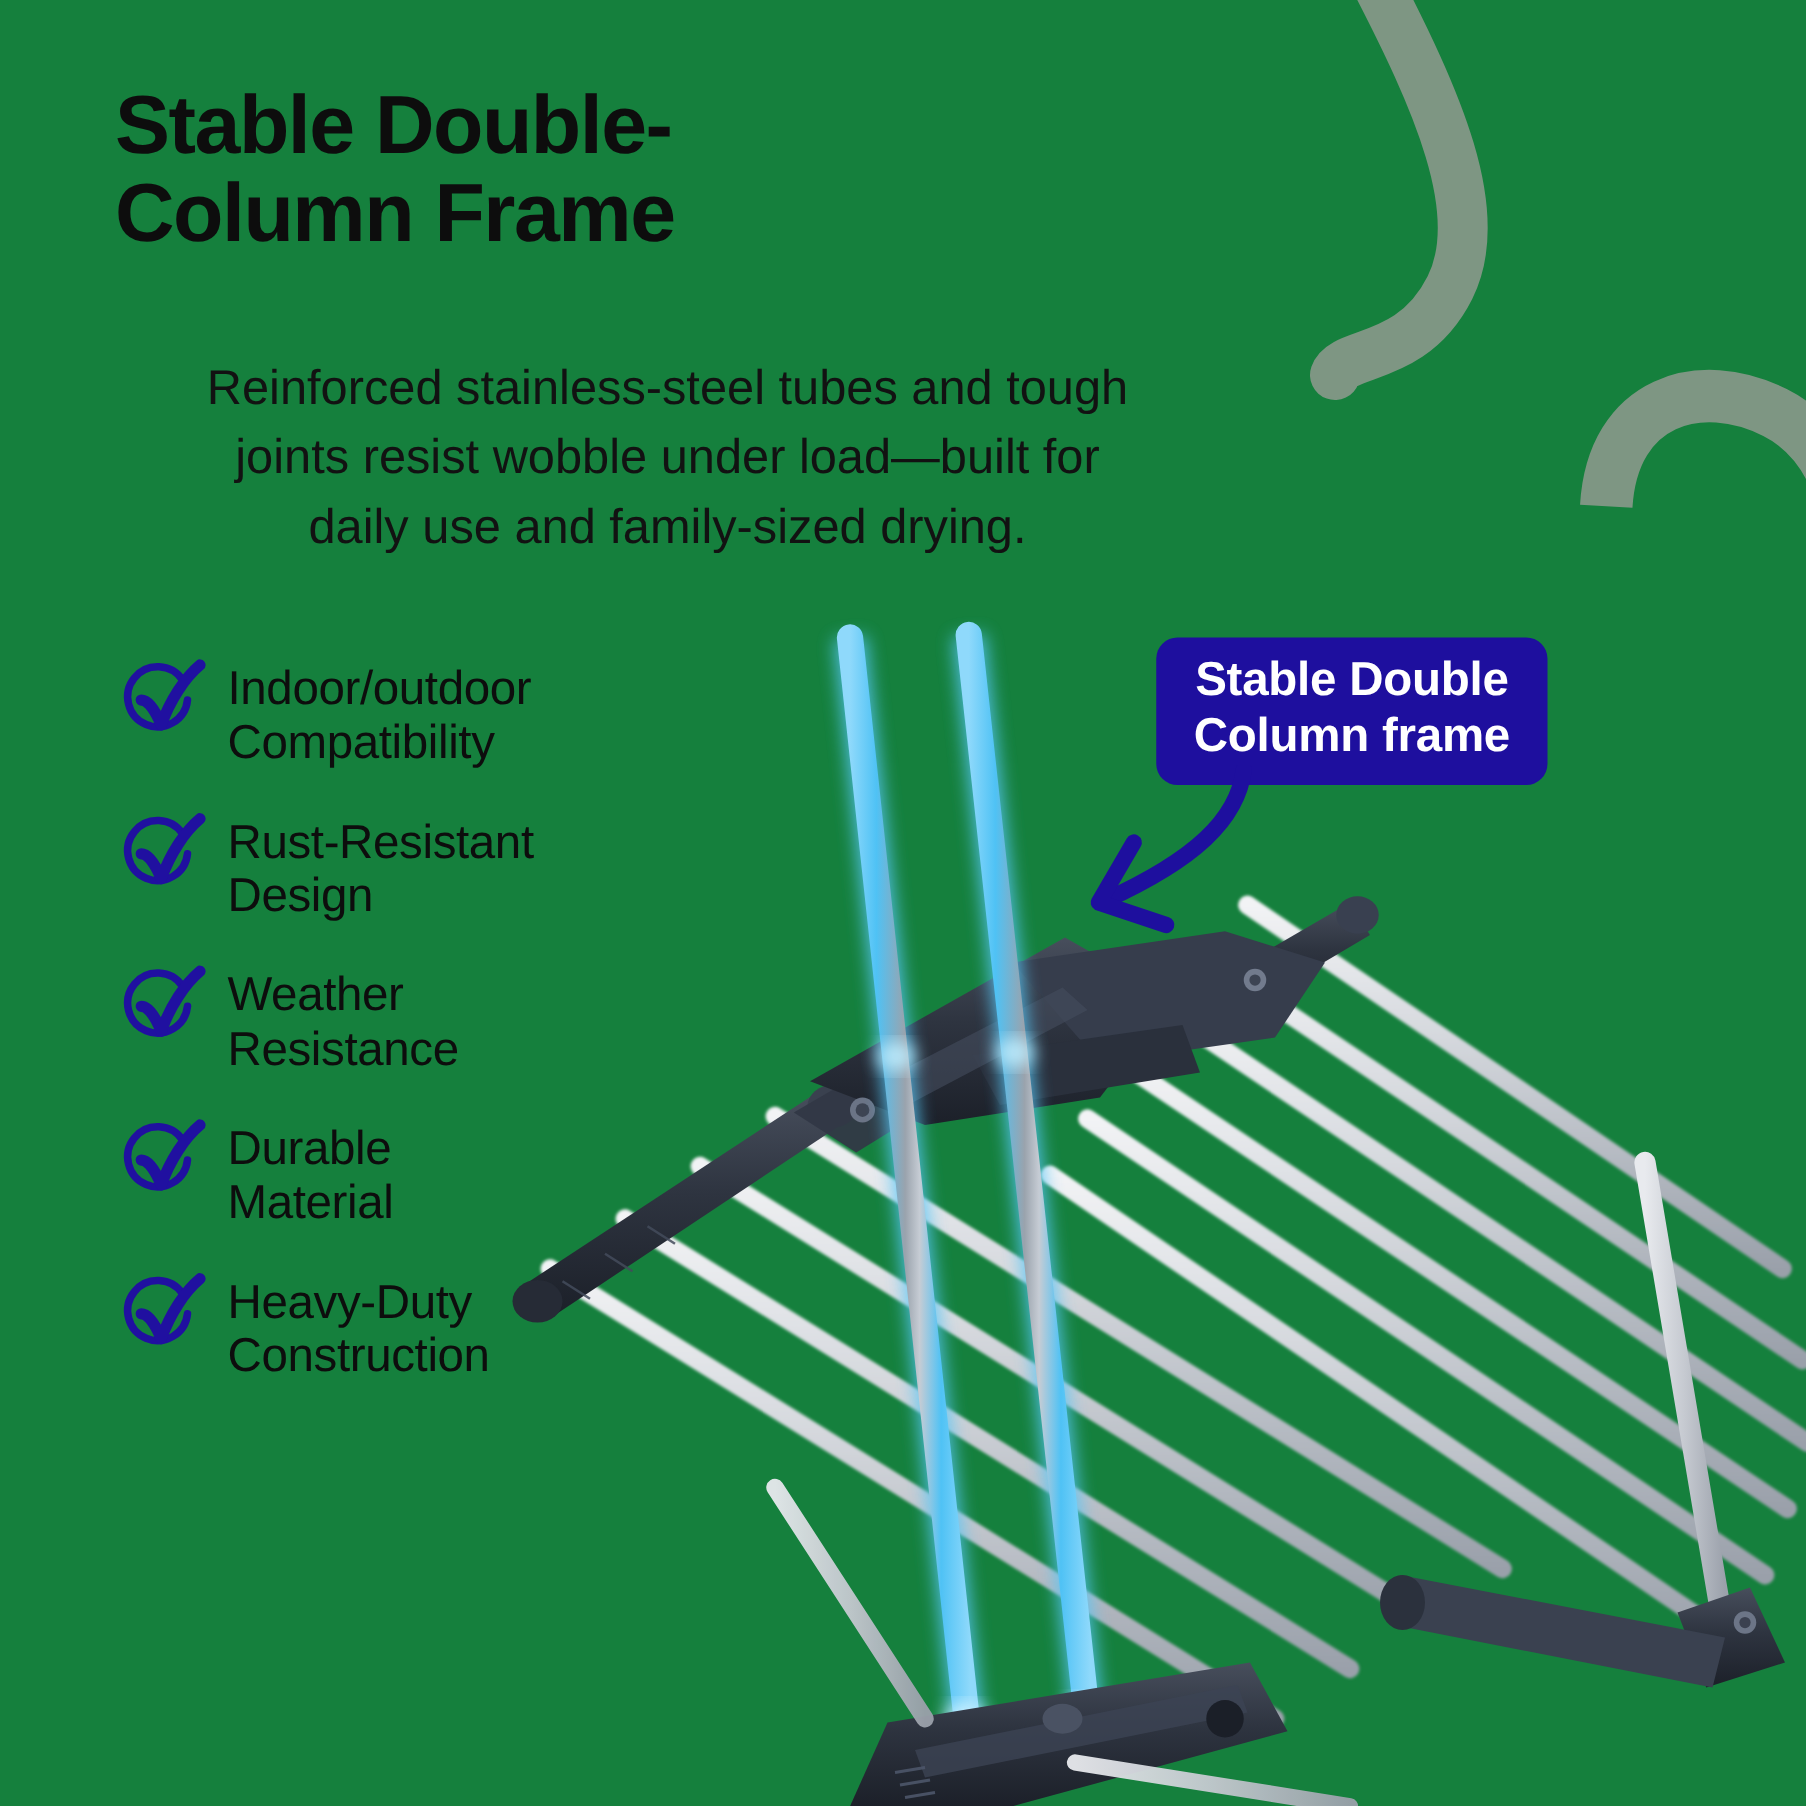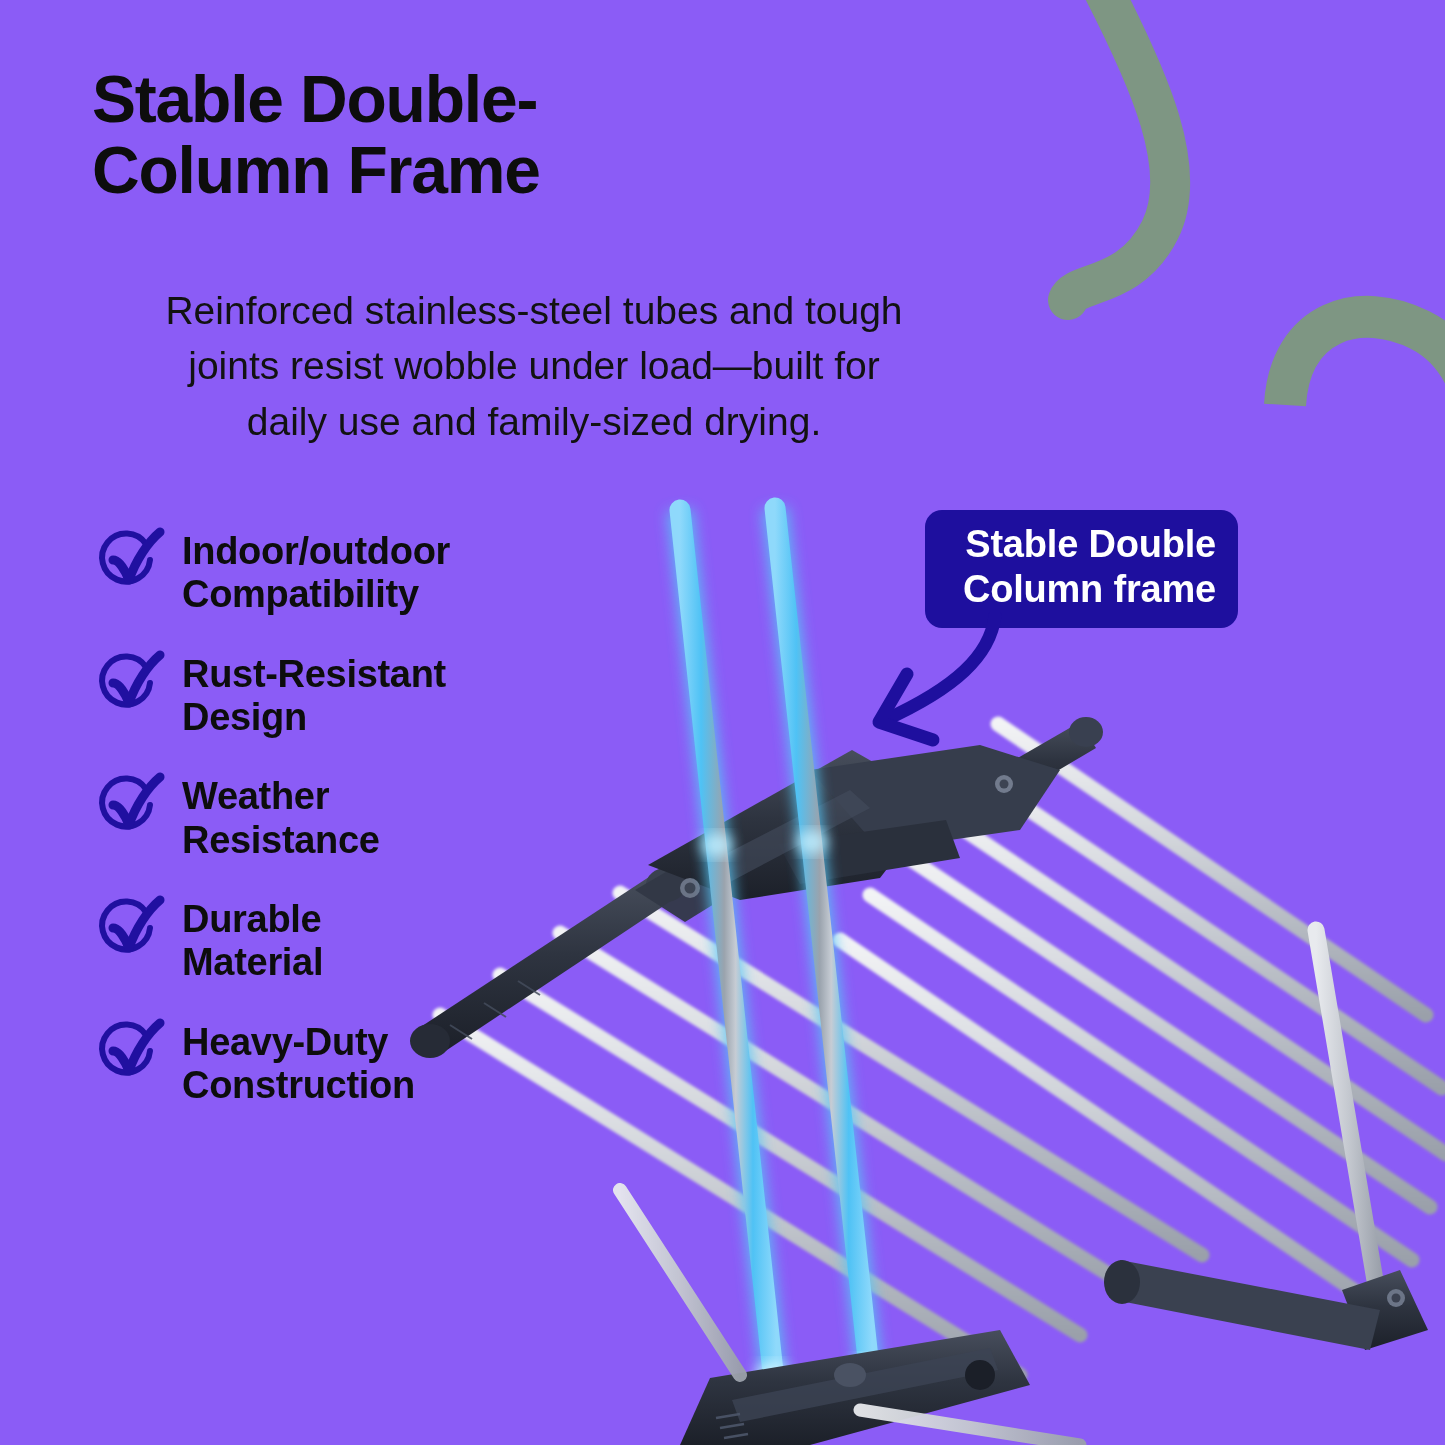--- a/index.html
+++ b/index.html
@@ -4,21 +4,21 @@
 <style>
   html, body {
     margin: 0;
     padding: 0;
     background: #ffffff;
   }
   #canvas {
     position: relative;
     width: 1445px;
     height: 1445px;
-    background: #8b5cf6;
+    background: #15803d;
     overflow: hidden;
     font-family: "Liberation Sans", sans-serif;
   }
 
   
   .deco-layer {
     position: absolute;
     inset: 0;
     width: 1445px;
     height: 1445px;
@@ -69,21 +69,21 @@
 
   .check-icon {
     flex: 0 0 auto;
     width: 74px;
     height: 72px;
     margin-right: 16px;
     margin-top: 2px;
   }
   .feature-label {
     font-size: 38px;
-    font-weight: 700;
+    font-weight: 400;
     line-height: 1.14;
     color: #0d0d0d;
     letter-spacing: -0.3px;
     white-space: pre-line;
     padding-top: 6px;
   }
 
   
   .product {
     position: absolute;
@@ -104,21 +104,21 @@
     padding: 12px 22px 16px 22px;
     box-sizing: border-box;
     width: 313px;
   }
   .callout-text {
     color: #ffffff;
     font-size: 38px;
     font-weight: 700;
     line-height: 1.18;
     letter-spacing: -0.2px;
-    text-align: right;
+    text-align: center;
     white-space: pre-line;
   }
   .callout-arrow {
     position: absolute;
     left: 845px;
     top: 612px;
     width: 210px;
     height: 140px;
     pointer-events: none;
   }

